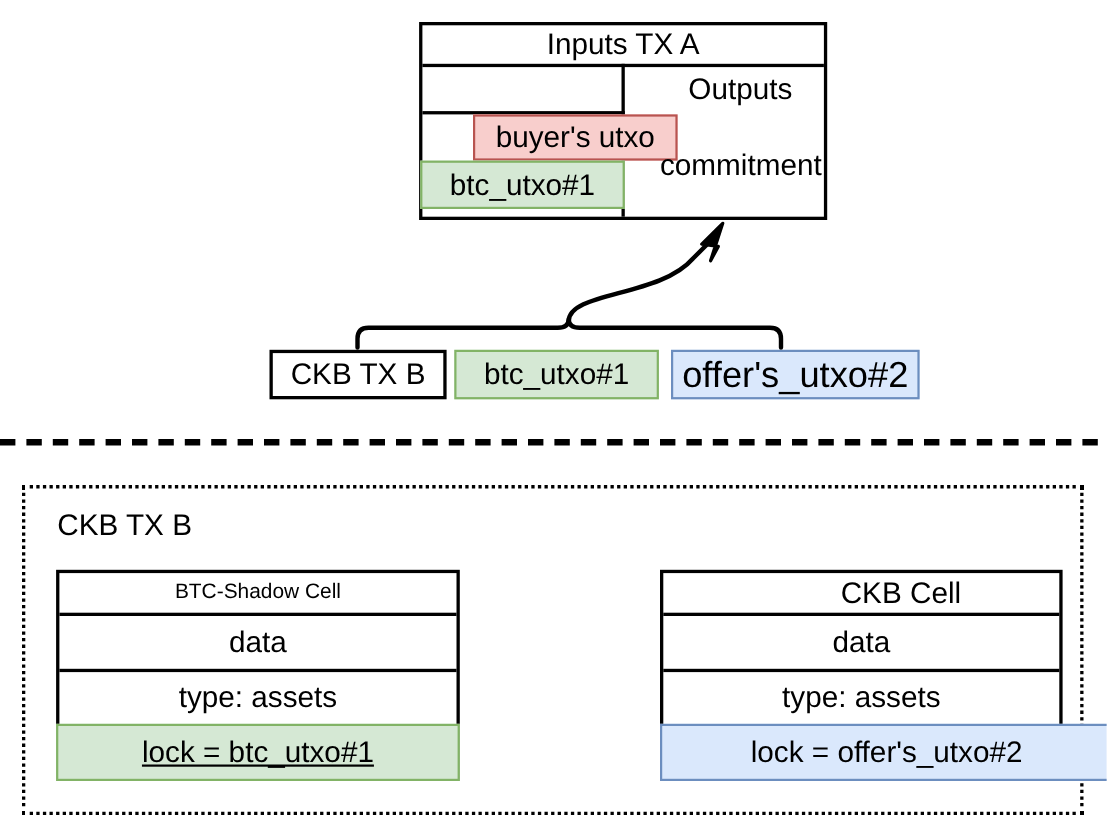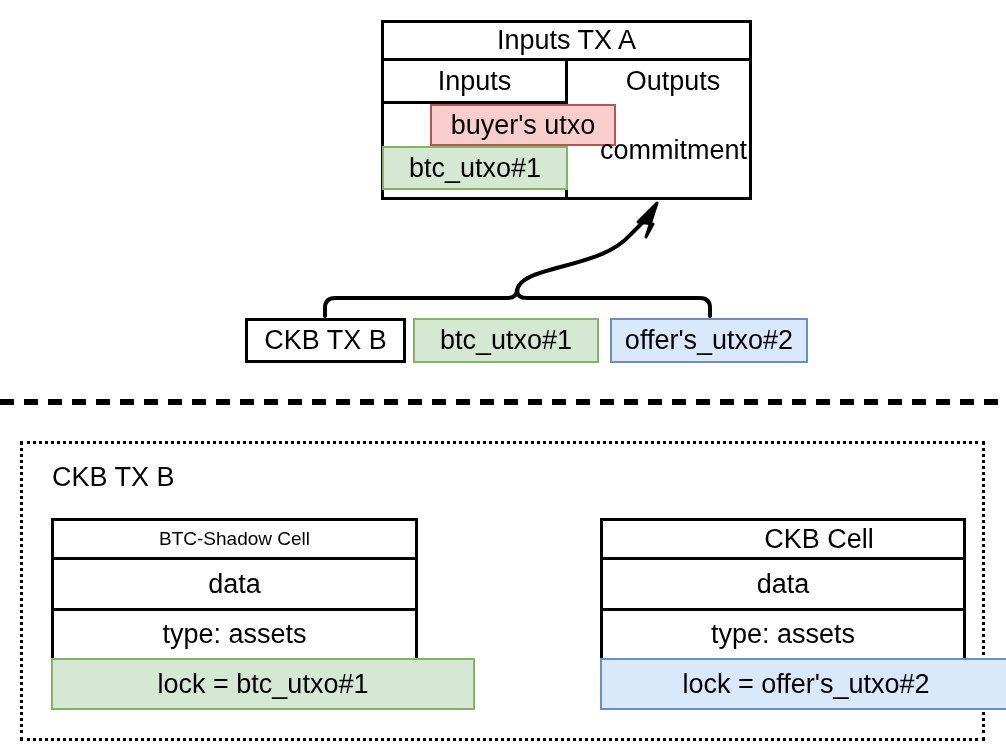--- a/index.html
+++ b/index.html
@@ -99,24 +99,24 @@
     background: #fff;
     font-size: 27px;
   }
   #ckb-txb-btcutxo {
     left: 413px; top: 318px; width: 186px; height: 45px;
     background: #d5e8d4;
     border: 2px solid #82b366;
     font-size: 27px;
   }
   #ckb-txb-offerutxo {
-    left: 610px; top: 318px; width: 198px; height: 45px;
+    left: 610px; top: 318px; width: 226px; height: 45px;
     background: #dae8fc;
     border: 2px solid #6c8ebf;
-    font-size: 27px;
+    font-size: 33px;
   }
 
   
   #ckb-txb-panel {
     position: absolute;
     left: 20px; top: 441px;
     width: 965px; height: 300px;
     border: 3px dotted #000;
     box-sizing: border-box;
     background: #fff;
@@ -137,24 +137,25 @@
   }
   #shadow-rule-1 { left: 54px; top: 557px; width: 361px; height: 3px; }
   #shadow-cell-data {
     left: 54px; top: 560px; width: 361px; height: 48px; font-size: 27px;
   }
   #shadow-rule-2 { left: 54px; top: 608px; width: 361px; height: 3px; }
   #shadow-cell-type {
     left: 54px; top: 611px; width: 361px; height: 47px; font-size: 27px;
   }
   #shadow-cell-lock {
-    left: 51px; top: 658px; width: 424px; height: 52px;
+    left: 51px; top: 658px; width: 367px; height: 52px;
     background: #d5e8d4;
     border: 2px solid #82b366;
     font-size: 27px;
+    text-decoration: underline;
   }
 
   #ckb-cell-table {
     left: 600px; top: 518px; width: 366px; height: 192px;
   }
   #ckb-cell-title {
     left: 603px; top: 521px; width: 432px; height: 36px; font-size: 27px;
   }
   #ckb-rule-1 { left: 603px; top: 557px; width: 360px; height: 3px; }
   #ckb-cell-data {
@@ -177,21 +178,20 @@
 <div class="stage">
 
   <div class="tbl" id="btc-tx-table"></div>
 
   <div class="cell" id="btc-tx-title">Inputs TX A</div>
 
   <div class="rule" id="btc-row-rule-1"></div>
   <div class="rule" id="btc-col-rule"></div>
   <div class="rule" id="btc-row-rule-2"></div>
 
-  <div class="cell" id="btc-inputs-hdr">Inputs</div>
 
   <div class="cell" id="btc-outputs-hdr">Outputs</div>
 
   <div class="cell" id="btc-input-buyer">buyer's utxo</div>
 
   <div class="cell" id="btc-input-btcutxo">btc_utxo#1</div>
 
   <div class="cell" id="btc-output-commitment">commitment</div>
 
   <div class="cell" id="ckb-txb-box">CKB TX B</div>

